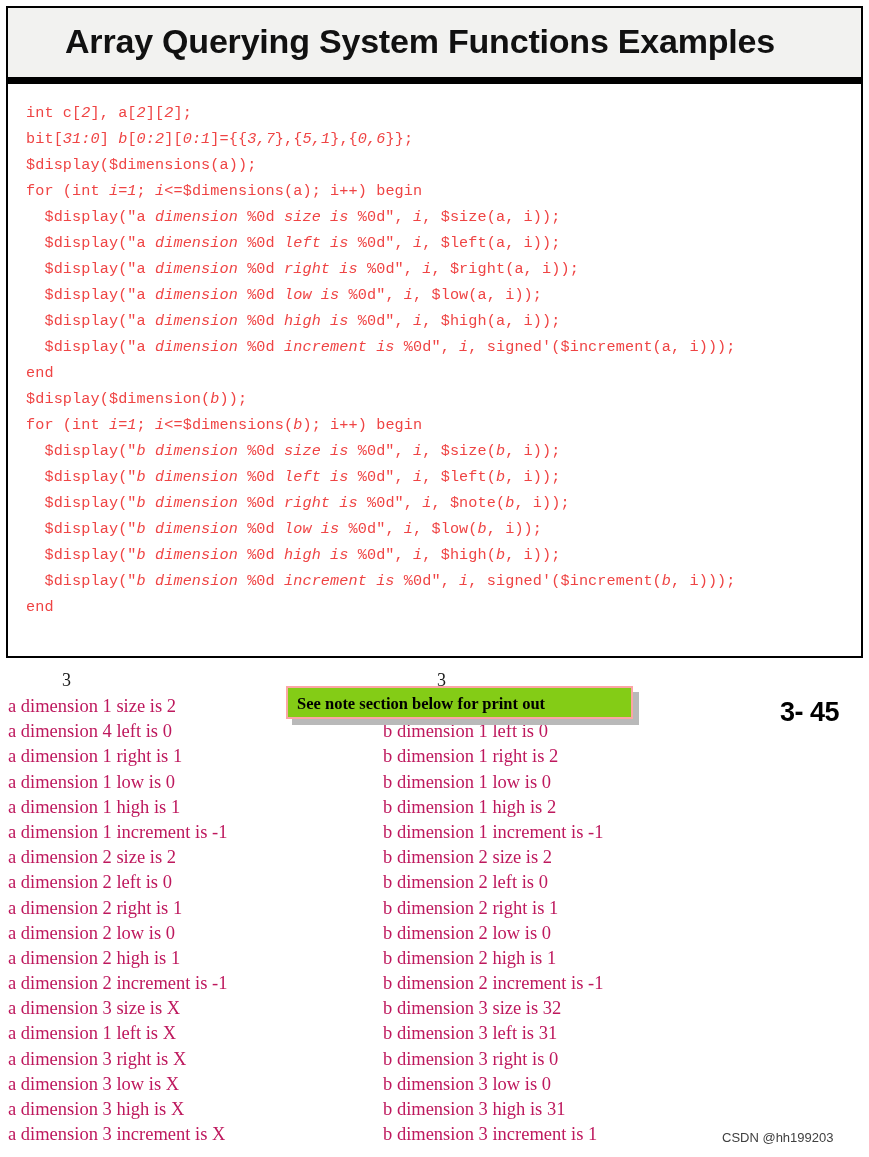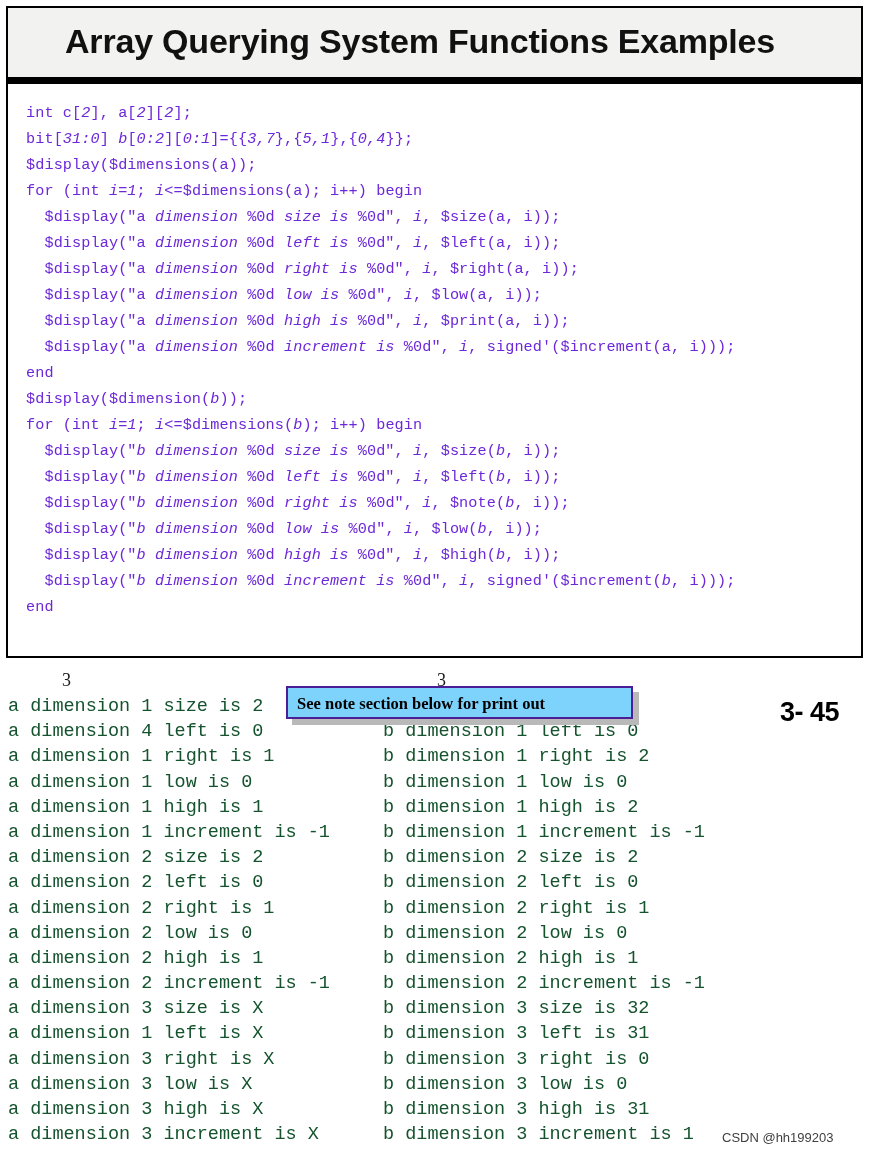--- a/index.html
+++ b/index.html
@@ -76,37 +76,37 @@
     left: 18px;
     top: 16px;
     width: 830px;
   }
   .code-line {
     font-family: "Liberation Mono", "DejaVu Sans Mono", monospace;
     font-size: 15.2px;
     line-height: 26px;
     height: 26px;
     white-space: pre;
-    color: #6d28d9;
+    color: #ef4444;
     letter-spacing: 0.1px;
   }
   .code-line i {
     font-style: italic;
   }
 
   
   #note-box {
     position: absolute;
     left: 278px;
     top: 602px;
     width: 347px;
     height: 33px;
     box-sizing: border-box;
-    border: 2px solid #4c1d95;
-    background: #7dd3fc;
+    border: 2px solid #fca5a5;
+    background: #84cc16;
     box-shadow: 6px 6px 0 #b9b9b9;
     z-index: 5;
   }
   #note-text {
     position: absolute;
     left: 9px;
     top: 4px;
     font-family: "Liberation Serif", serif;
     font-weight: bold;
     font-size: 16.5px;
@@ -148,26 +148,26 @@
   .po-header {
     font-family: "Liberation Serif", serif;
     font-size: 18px;
     line-height: 28px;
     height: 28px;
     white-space: pre;
     color: #1a1a1a;
     padding-left: 54px;
   }
   .po-line {
-    font-family: Liberation Mono, monospace;
+    font-family: Liberation Serif, serif;
     font-size: 18.5px;
     line-height: 25.2px;
     height: 25.2px;
     white-space: pre;
-    color: #14532d;
+    color: #be185d;
   }
 
   #watermark {
     position: absolute;
     left: 722px;
     top: 1130px;
     font-family: "Liberation Sans", sans-serif;
     font-size: 13px;
     line-height: 16px;
     color: #404040;
@@ -180,28 +180,28 @@
 <div id="slide">
 
   <div id="title-bar">
     <div id="title-text">Array Querying System Functions Examples</div>
   </div>
   <div id="title-rule"></div>
 
   <div id="code-box">
     <div id="code-lines">
         <div class="code-line"><span>int c[</span><i>2</i><span>], a[</span><i>2</i><span>][</span><i>2</i><span>];</span></div>
-        <div class="code-line"><span>bit[</span><i>31:0</i><span>] </span><i>b</i><span>[</span><i>0:2</i><span>][</span><i>0:1</i><span>]={{</span><i>3,7</i><span>},{</span><i>5,1</i><span>},{</span><i>0,4</i><span>}};</span></div>
+        <div class="code-line"><span>bit[</span><i>31:0</i><span>] </span><i>b</i><span>[</span><i>0:2</i><span>][</span><i>0:1</i><span>]={{</span><i>3,7</i><span>},{</span><i>5,1</i><span>},{</span><i>0,6</i><span>}};</span></div>
         <div class="code-line"><span>$display($dimensions(a));</span></div>
         <div class="code-line"><span>for (int </span><i>i=1</i><span>; </span><i>i</i><span>&lt;=$dimensions(a); i++) begin</span></div>
         <div class="code-line"><span>  $display("a </span><i>dimension</i><span> %0d </span><i>size is</i><span> %0d", </span><i>i</i><span>, $size(a, i));</span></div>
         <div class="code-line"><span>  $display("a </span><i>dimension</i><span> %0d </span><i>left is</i><span> %0d", </span><i>i</i><span>, $left(a, i));</span></div>
         <div class="code-line"><span>  $display("a </span><i>dimension</i><span> %0d </span><i>right is</i><span> %0d", </span><i>i</i><span>, $right(a, i));</span></div>
         <div class="code-line"><span>  $display("a </span><i>dimension</i><span> %0d </span><i>low is</i><span> %0d", </span><i>i</i><span>, $low(a, i));</span></div>
-        <div class="code-line"><span>  $display("a </span><i>dimension</i><span> %0d </span><i>high is</i><span> %0d", </span><i>i</i><span>, $print(a, i));</span></div>
+        <div class="code-line"><span>  $display("a </span><i>dimension</i><span> %0d </span><i>high is</i><span> %0d", </span><i>i</i><span>, $high(a, i));</span></div>
         <div class="code-line"><span>  $display("a </span><i>dimension</i><span> %0d </span><i>increment is</i><span> %0d", </span><i>i</i><span>, signed'($increment(a, i)));</span></div>
         <div class="code-line"><span>end</span></div>
         <div class="code-line"><span>$display($dimension(</span><i>b</i><span>));</span></div>
         <div class="code-line"><span>for (int </span><i>i=1</i><span>; </span><i>i</i><span>&lt;=$dimensions(</span><i>b</i><span>); i++) begin</span></div>
         <div class="code-line"><span>  $display("</span><i>b dimension</i><span> %0d </span><i>size is</i><span> %0d", </span><i>i</i><span>, $size(</span><i>b</i><span>, i));</span></div>
         <div class="code-line"><span>  $display("</span><i>b dimension</i><span> %0d </span><i>left is</i><span> %0d", </span><i>i</i><span>, $left(</span><i>b</i><span>, i));</span></div>
         <div class="code-line"><span>  $display("</span><i>b dimension</i><span> %0d </span><i>right is</i><span> %0d", </span><i>i</i><span>, $note(</span><i>b</i><span>, i));</span></div>
         <div class="code-line"><span>  $display("</span><i>b dimension</i><span> %0d </span><i>low is</i><span> %0d", </span><i>i</i><span>, $low(</span><i>b</i><span>, i));</span></div>
         <div class="code-line"><span>  $display("</span><i>b dimension</i><span> %0d </span><i>high is</i><span> %0d", </span><i>i</i><span>, $high(</span><i>b</i><span>, i));</span></div>
         <div class="code-line"><span>  $display("</span><i>b dimension</i><span> %0d </span><i>increment is</i><span> %0d", </span><i>i</i><span>, signed'($increment(</span><i>b</i><span>, i)));</span></div>

